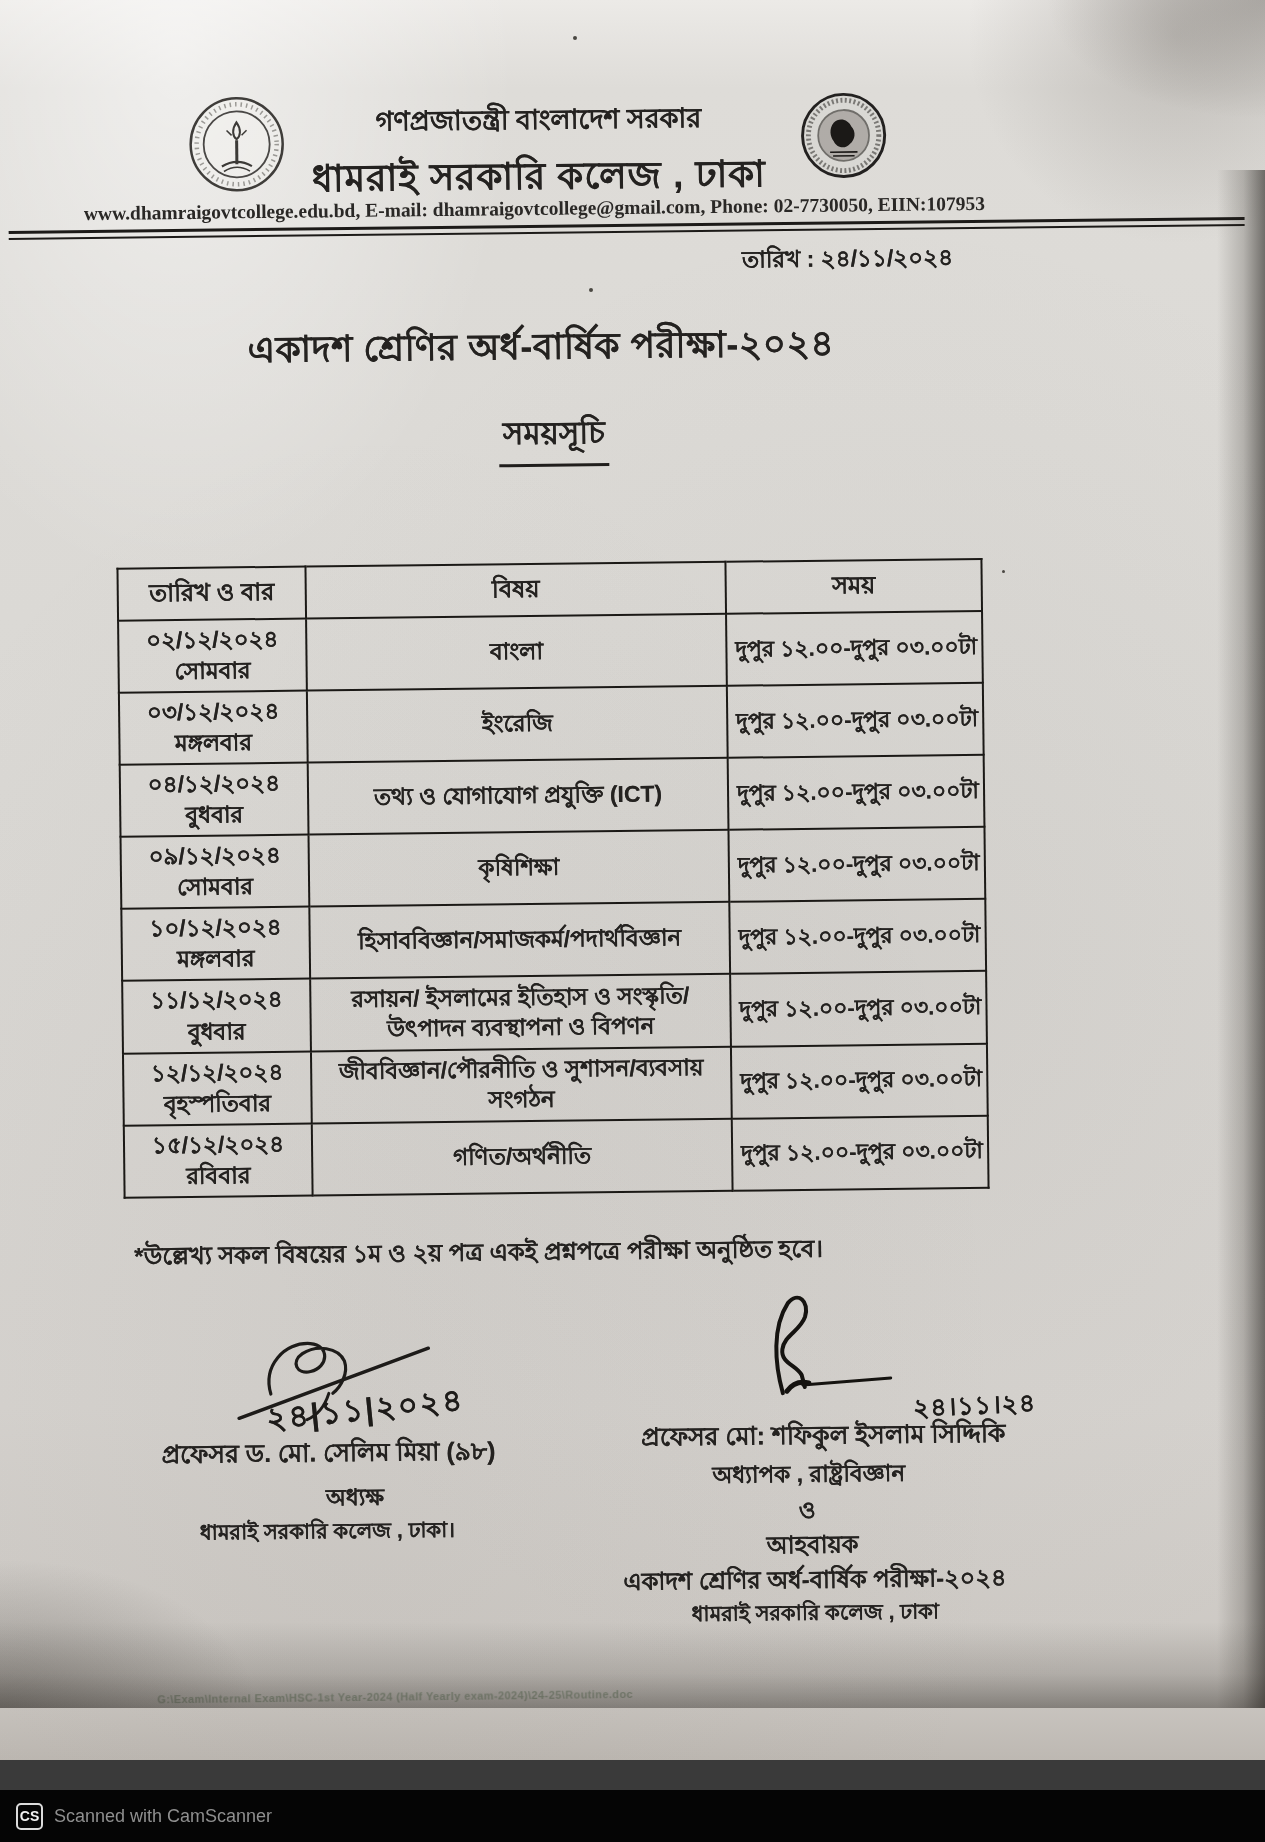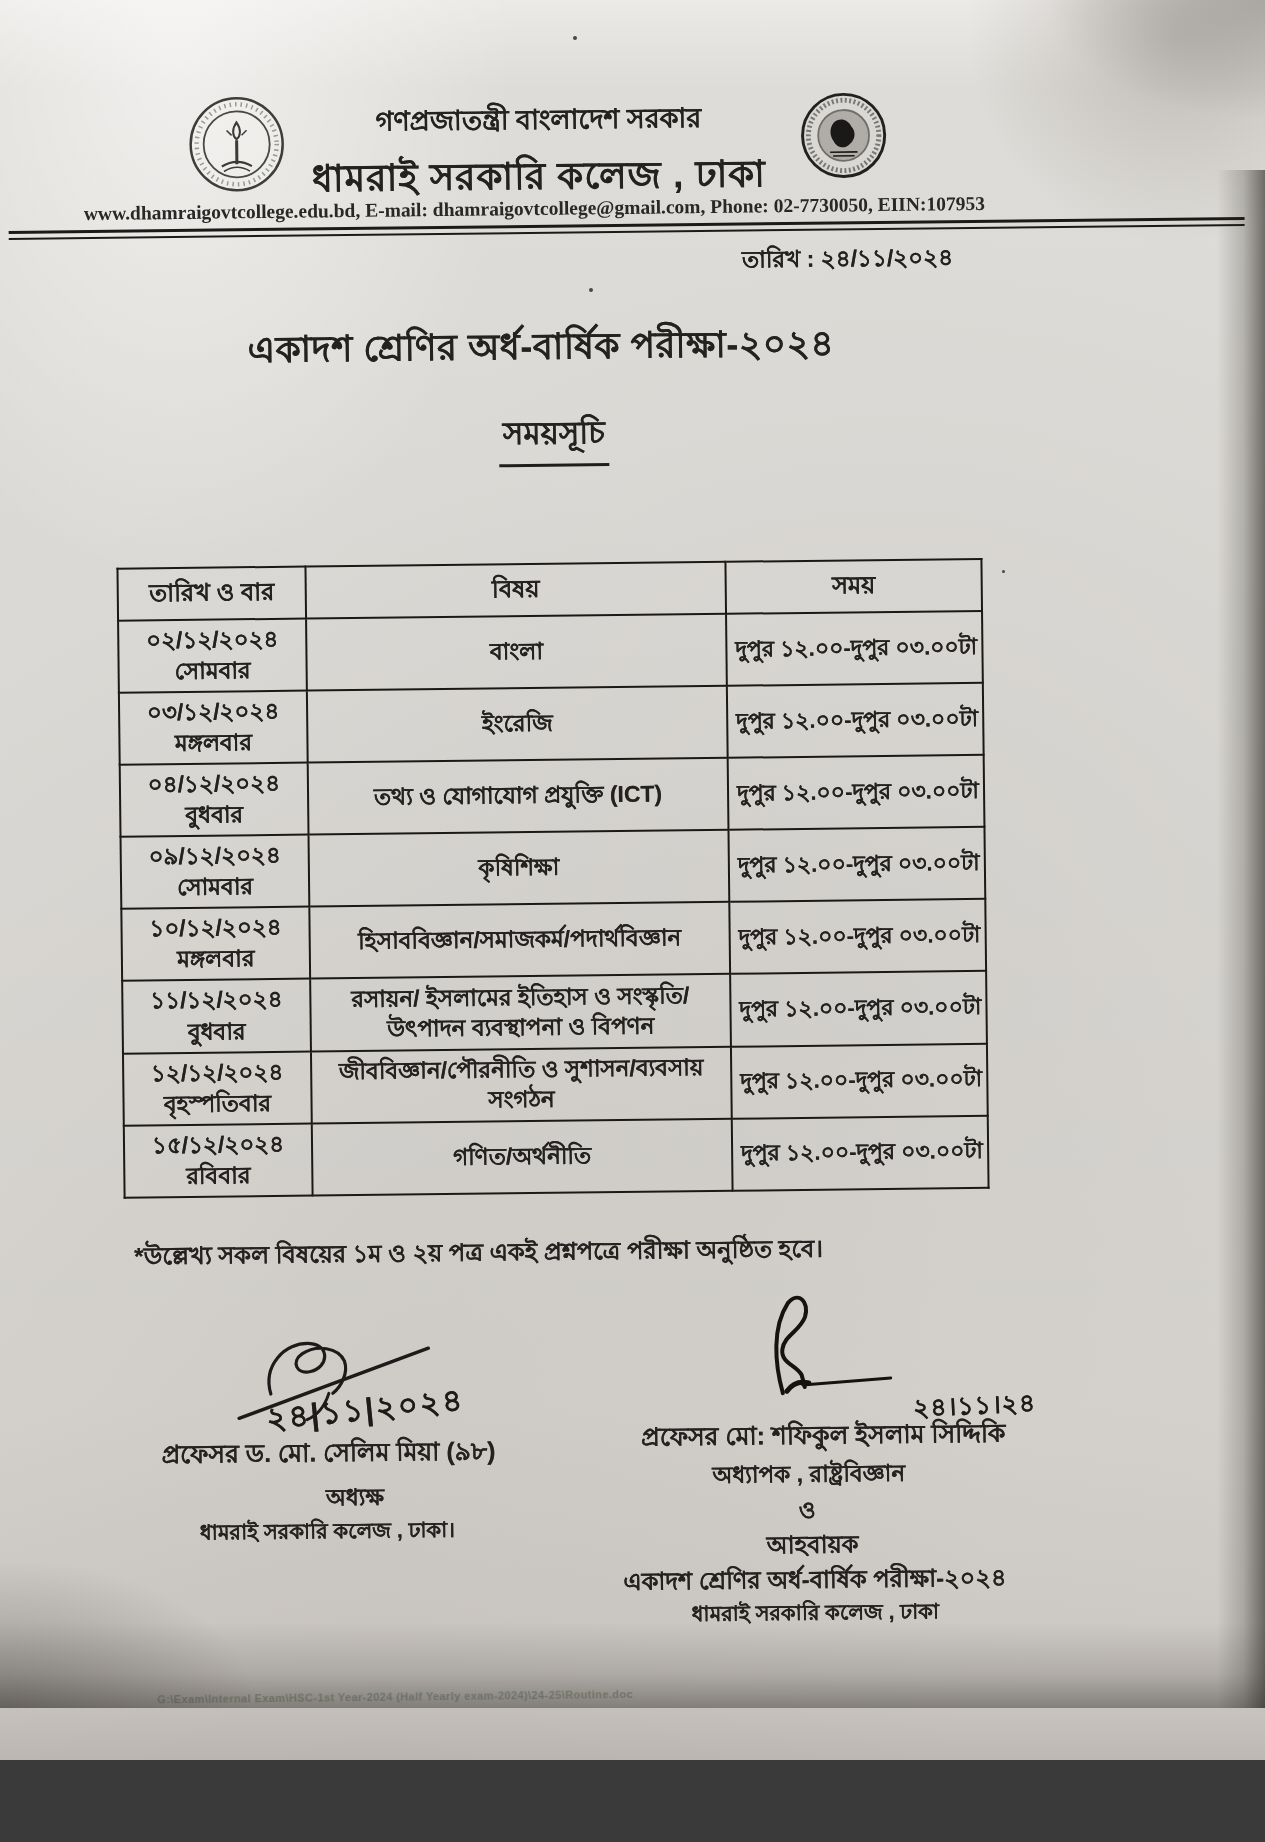--- a/index.html
+++ b/index.html
@@ -278,13 +278,17 @@
 
     <div class="speck s1"></div>
     <div class="speck s2"></div>
     <div class="speck s3"></div>
     <div class="shadow-tr"></div>
     <div class="shadow-right"></div>
     <div class="shadow-bottom"></div>
     <div class="shadow-bl"></div>
   </div>
 
+  <div class="cs-bar">
+    <div class="cs-logo">CS</div>
+    <div class="cs-text">Scanned with CamScanner</div>
+  </div>
 </div>
 
 </body></html>

